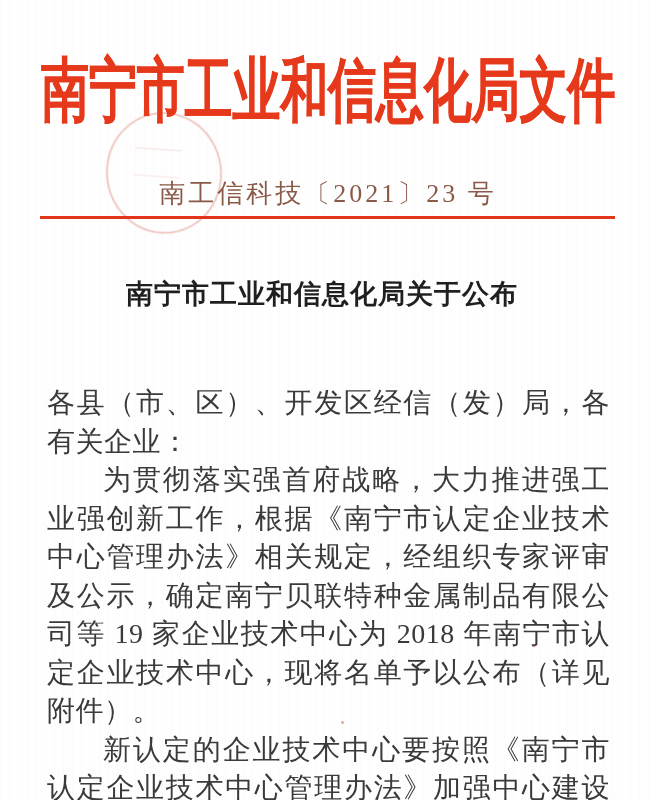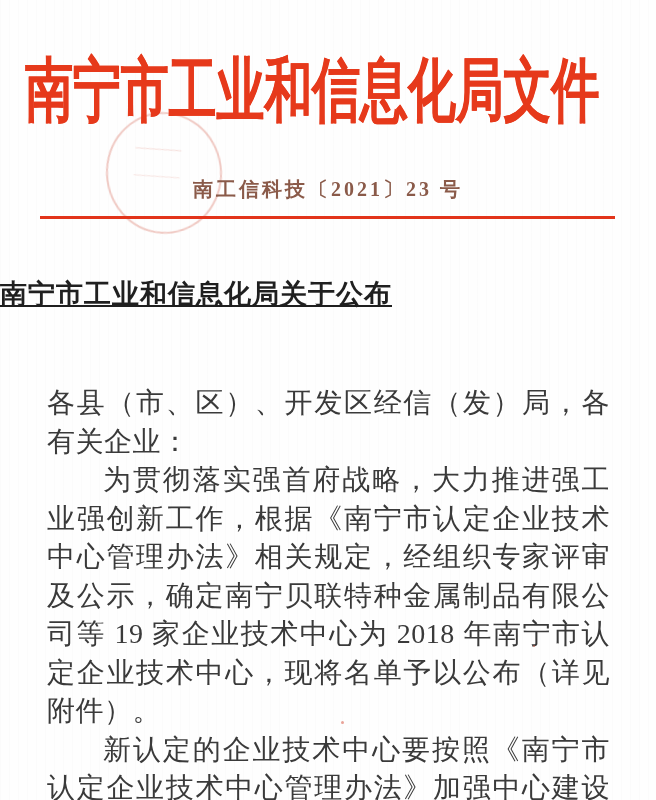--- a/index.html
+++ b/index.html
@@ -45,68 +45,67 @@
     border-top: 1px solid rgba(219, 118, 102, 0.22);
     border-bottom: 1px solid rgba(219, 118, 102, 0.18);
     transform: rotate(12deg);
   }
 
   .masthead {
     position: absolute;
     top: 44px;
     left: 0;
     right: 0;
+    text-align: center;
     white-space: nowrap;
   }
   .masthead .stretch {
     display: inline-block;
     font-size: 52px;
     font-weight: bold;
     letter-spacing: 0px;
     color: #e6391b;
     transform: scale(0.92, 1.34);
     transform-origin: center top;
     text-shadow: 0.5px 0 0 #e6391b;
   }
 
   .doc-number {
     position: absolute;
     top: 176px;
     left: 0;
     right: 0;
     text-align: center;
-    font-size: 20px;
+    font-size: 26px;
     letter-spacing: 3px;
     color: #8a5a49;
-    font-weight: bold;
   }
 
   .red-rule {
     position: absolute;
     top: 216px;
     left: 40px;
     width: 575px;
     height: 3px;
     background: #e2341a;
     border: none;
     margin: 0;
   }
 
   .doc-title {
     position: absolute;
     top: 274px;
     left: 0;
     right: 12px;
-    text-align: left;
+    text-align: center;
     color: #1f1f1f;
     font-weight: bold;
     font-size: 27px;
     line-height: 41px;
     letter-spacing: 1px;
-    text-decoration: underline;
   }
 
   .doc-body {
     position: absolute;
     top: 384px;
     left: 47px;
     width: 563px;
     font-size: 28px;
     line-height: 38.5px;
     color: #3a3a3a;

